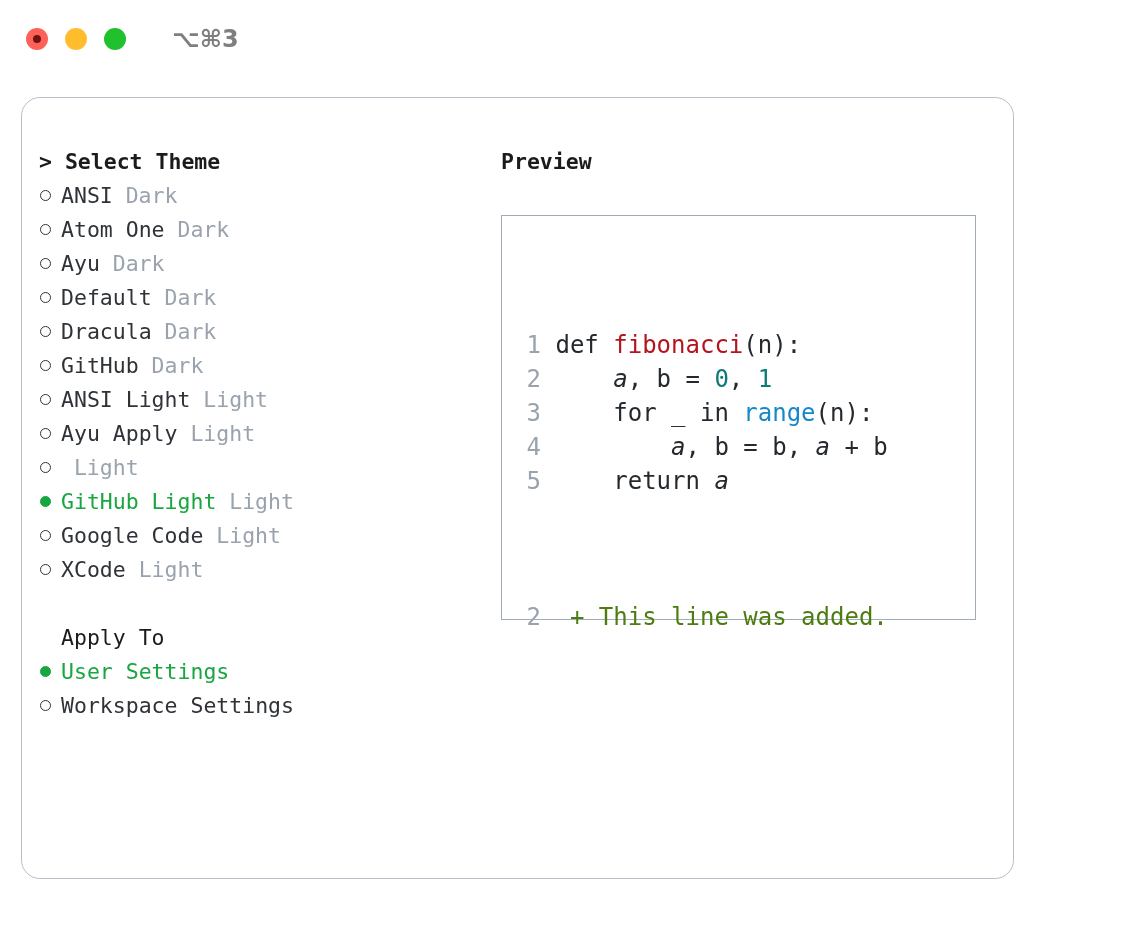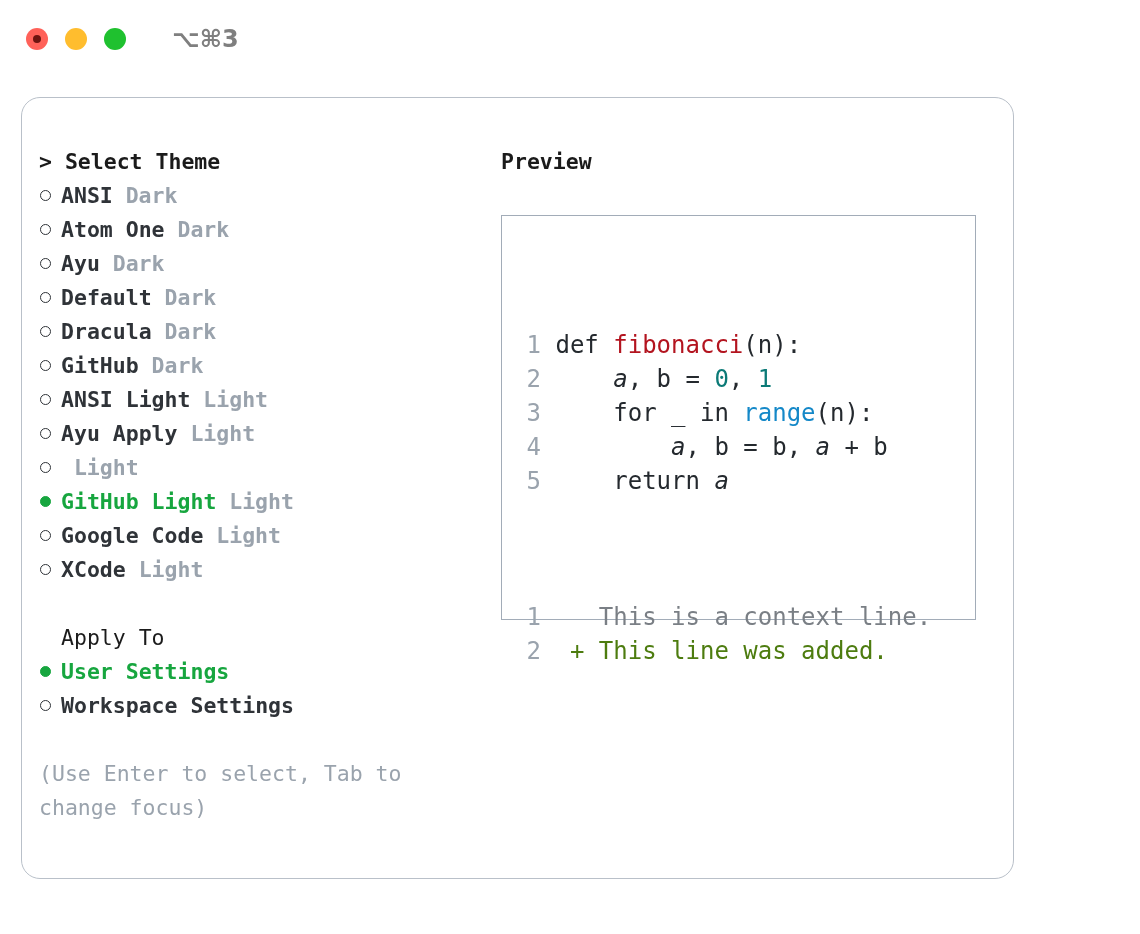--- a/index.html
+++ b/index.html
@@ -109,21 +109,20 @@
     color: #1b1b1b;
   }
 
   .opt {
     display: flex;
     align-items: baseline;
     font-size: 21.5px;
     line-height: 34px;
     white-space: pre;
     color: #2f3338;
-    font-weight: bold;
   }
   .bullet {
     display: inline-block;
     width: 22px;
     flex: 0 0 22px;
     position: relative;
     color: #2f3338;
   }
   .bullet::before {
     content: "";
@@ -241,29 +240,28 @@
 
         <div class="group-gap"></div>
 
         <div class="section-header plain" style="padding-left:22px;">Apply To</div>
 
         <div id="apply-items">
             <div class="opt selected"><span class="bullet"></span><span class="opt-label">User Settings</span></div>
             <div class="opt"><span class="bullet"></span><span class="opt-label">Workspace Settings</span></div>
           </div>
 
-        <div class="hint">(Use Enter to select, Tab to change focus)</div>
       </div>
 
       <div class="right-col">
         <div class="section-header">Preview</div>
 
         <div class="preview-box">
           <div class="code">
             <div id="code-lines"><div class="code-row"><span class="lnum">1</span><span class="ctext"> </span><span class="ctext">def </span><span class="tok-fn">fibonacci</span><span class="ctext">(n):</span></div><div class="code-row"><span class="lnum">2</span><span class="ctext"> </span><span class="ctext">    </span><span class="ctext ital">a</span><span class="ctext">, b = </span><span class="tok-num">0</span><span class="ctext">, </span><span class="tok-num">1</span></div><div class="code-row"><span class="lnum">3</span><span class="ctext"> </span><span class="ctext">    for _ in </span><span class="tok-call">range</span><span class="ctext">(n):</span></div><div class="code-row"><span class="lnum">4</span><span class="ctext"> </span><span class="ctext">        </span><span class="ctext ital">a</span><span class="ctext">, b = b, </span><span class="ctext ital">a</span><span class="ctext"> + b</span></div><div class="code-row"><span class="lnum">5</span><span class="ctext"> </span><span class="ctext">    return </span><span class="ctext ital">a</span></div></div>
-            <div class="diff" id="diff-lines"><div class="code-row"><span class="lnum">1</span><span class="d-ctx">    This is a context line.</span></div><div class="code-row"><span class="lnum">2</span><span class="d-add">  + This line was added.</span></div></div>
+            <div class="diff" id="diff-lines"><div class="code-row"><span class="lnum">2</span><span class="d-add">  + This line was added.</span></div></div>
           </div>
         </div>
       </div>
 
     </div>
   </div>
 </div>
 
 </body></html>

